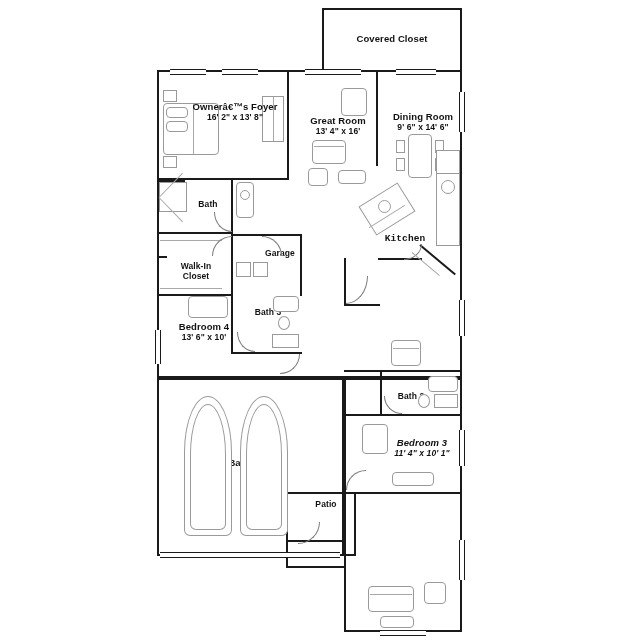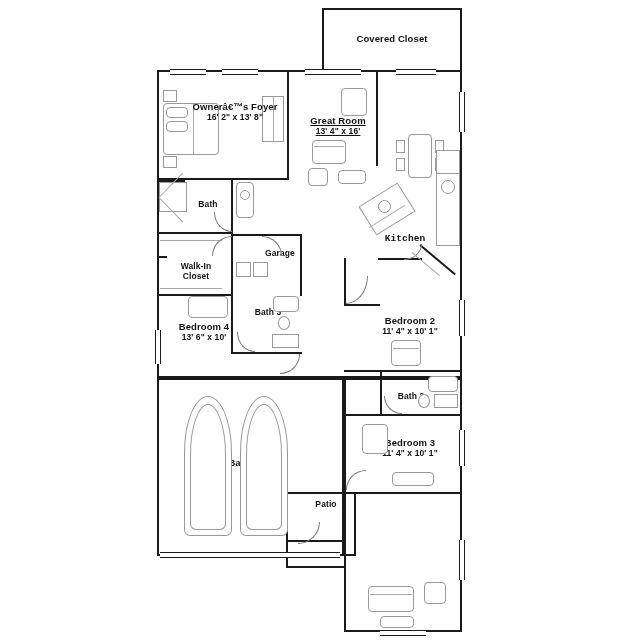--- a/index.html
+++ b/index.html
@@ -129,33 +129,37 @@
     <span class="name">Ownerâ€™s Foyer</span>
     <span class="dim">16' 2" x 13' 8"</span>
   </div>
 
   <div class="wall" style="left:157px; top:178px; width:132px; height:2px;"></div>
   <div class="wall" style="left:287px; top:70px; width:2px; height:110px;"></div>
 
   <div class="wall" style="left:376px; top:70px; width:2px; height:96px;"></div>
   <div class="wall" style="left:289px; top:70px; width:14px; height:2px;"></div>
   <div class="wall-thin" style="left:305px; top:69px; width:56px; height:4px; background:#ffffff; border-top:1px solid #1a1a1a; border-bottom:1px solid #1a1a1a;"></div>
-  <div class="label" style="left:298px; top:116px; width:80px;text-decoration:underline;">
+  <div class="label" style="left:298px; top:116px; width:80px;">
     <span class="name">Great Room</span>
     <span class="dim">13' 4" x 16'</span>
   </div>
 
   <div class="fx r4" style="left:341px; top:88px; width:26px; height:28px;"></div>
   <div class="fx r4" style="left:312px; top:140px; width:34px; height:24px;"></div>
   <div class="fxline h" style="left:314px; top:146px; width:30px;"></div>
   <div class="fx r4" style="left:308px; top:168px; width:20px; height:18px;"></div>
   <div class="fx r4" style="left:338px; top:170px; width:28px; height:14px;"></div>
 
   <div class="wall-thin" style="left:396px; top:69px; width:40px; height:4px; background:#ffffff; border-top:1px solid #1a1a1a; border-bottom:1px solid #1a1a1a;"></div>
   <div class="wall-thin" style="left:459px; top:92px; width:4px; height:40px; background:#ffffff; border-left:1px solid #1a1a1a; border-right:1px solid #1a1a1a;"></div>
+  <div class="label" style="left:382px; top:112px; width:82px;">
+    <span class="name">Dining Room</span>
+    <span class="dim">9' 6" x 14' 6"</span>
+  </div>
   <div class="fx r4" style="left:408px; top:134px; width:24px; height:44px;"></div>
   <div class="fx" style="left:396px; top:140px; width:9px; height:13px;"></div>
   <div class="fx" style="left:396px; top:158px; width:9px; height:13px;"></div>
   <div class="fx" style="left:435px; top:140px; width:9px; height:13px;"></div>
   <div class="fx" style="left:435px; top:158px; width:9px; height:13px;"></div>
 
   <div class="label" style="left:368px; top:234px; width:74px;font-family:Liberation Mono, monospace;">
     <span class="name">Kitchen</span>
   </div>
 
@@ -222,40 +226,36 @@
   <div class="wall-thin" style="left:155px; top:330px; width:4px; height:34px; background:#ffffff; border-left:1px solid #1a1a1a; border-right:1px solid #1a1a1a;"></div>
   <div class="label" style="left:168px; top:322px; width:72px;">
     <span class="name">Bedroom 4</span>
     <span class="dim">13' 6" x 10'</span>
   </div>
   <div class="fx r4" style="left:188px; top:296px; width:40px; height:22px;"></div>
   <div class="door br" style="left:280px; top:354px; width:20px; height:20px;"></div>
 
   <div class="wall" style="left:344px; top:370px; width:118px; height:2px;"></div>
   <div class="wall-thin" style="left:459px; top:300px; width:4px; height:36px; background:#ffffff; border-left:1px solid #1a1a1a; border-right:1px solid #1a1a1a;"></div>
-  <div class="label" style="left:368px; top:316px; width:84px;">
-    <span class="name">Bedroom 2</span>
-    <span class="dim">11' 4" x 10' 1"</span>
-  </div>
   <div class="fx r4" style="left:391px; top:340px; width:30px; height:26px;"></div>
   <div class="fxline h" style="left:393px; top:348px; width:26px;"></div>
 
   <div class="wall" style="left:380px; top:372px; width:2px; height:44px;"></div>
   <div class="wall" style="left:344px; top:414px; width:118px; height:2px;"></div>
   <div class="label small" style="left:386px; top:392px; width:50px;">
     <span class="name">Bath 2</span>
   </div>
   <div class="fx r4" style="left:428px; top:376px; width:30px; height:16px;"></div>
   <div class="fx round" style="left:418px; top:394px; width:12px; height:14px;"></div>
   <div class="fx" style="left:434px; top:394px; width:24px; height:14px;"></div>
   <div class="door bl" style="left:384px; top:396px; width:18px; height:18px;"></div>
 
   <div class="wall" style="left:344px; top:492px; width:118px; height:2px;"></div>
   <div class="wall-thin" style="left:459px; top:430px; width:4px; height:36px; background:#ffffff; border-left:1px solid #1a1a1a; border-right:1px solid #1a1a1a;"></div>
-  <div class="label" style="left:368px; top:438px; width:84px;">
+  <div class="label" style="left:380px; top:438px; width:84px;font-style:italic;">
     <span class="name">Bedroom 3</span>
     <span class="dim">11' 4" x 10' 1"</span>
   </div>
   <div class="fx r4" style="left:362px; top:424px; width:26px; height:30px;"></div>
   <div class="fx r4" style="left:392px; top:472px; width:42px; height:14px;"></div>
   <div class="door" style="left:346px; top:470px; width:20px; height:20px;"></div>
 
   <div class="wall" style="left:157px; top:554px; width:187px; height:2px;"></div>
   <div class="label" style="left:196px; top:458px; width:110px;">
     <span class="name">2-Bay Garage</span>

